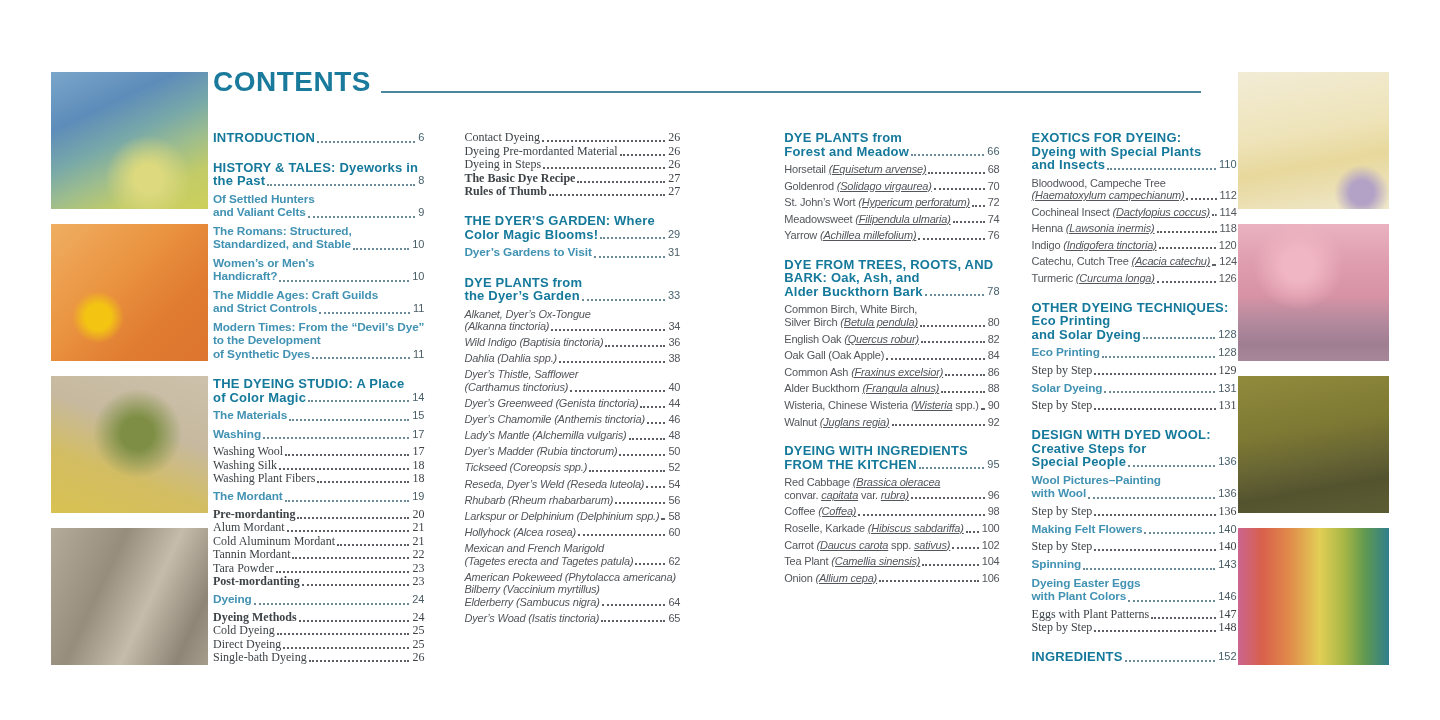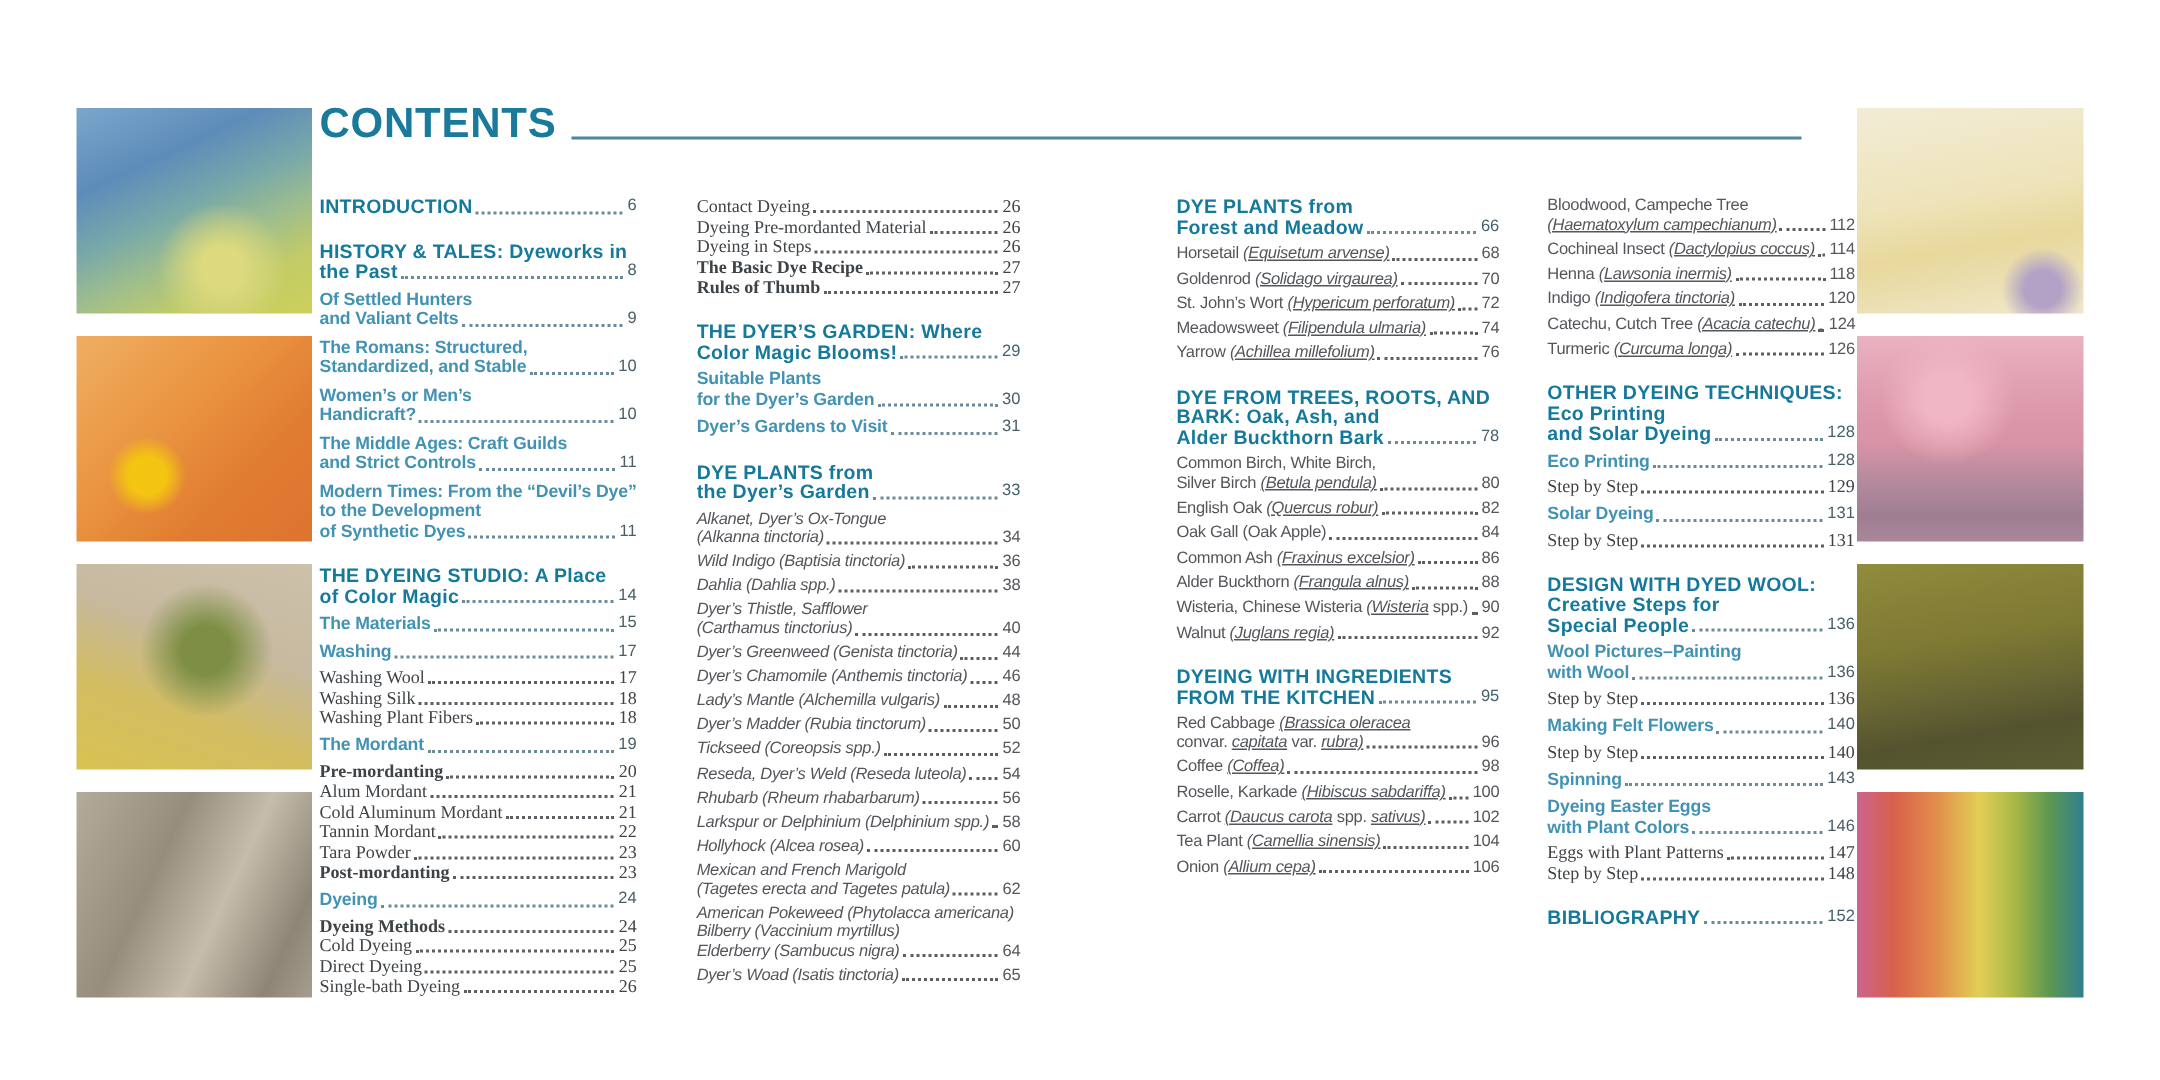--- a/index.html
+++ b/index.html
@@ -345,30 +345,20 @@
               <span class="label"><span>THE DYER’S GARDEN: Where</span></span>
             </div>
             <div class="row">
               <span class="label"><span>Color Magic Blooms!</span></span>
               <span class="dots"></span>
               <span class="pg">29</span>
             </div>
           </div>
           <div class="block b-sub">
             <div class="row">
-              <span class="label"><span>Suitable Plants</span></span>
-            </div>
-            <div class="row">
-              <span class="label"><span>for the Dyer’s Garden</span></span>
-              <span class="dots"></span>
-              <span class="pg">30</span>
-            </div>
-          </div>
-          <div class="block b-sub">
-            <div class="row">
               <span class="label"><span>Dyer’s Gardens to Visit</span></span>
               <span class="dots"></span>
               <span class="pg">31</span>
             </div>
           </div>
           <div class="block b-h">
             <div class="row">
               <span class="label"><span>DYE PLANTS from</span></span>
             </div>
             <div class="row">
@@ -666,20 +656,33 @@
           </div>
           <div class="block b-plant">
             <div class="row">
               <span class="label"><span>Onion </span><span class="em">(Allium cepa)</span></span>
               <span class="dots"></span>
               <span class="pg">106</span>
             </div>
           </div>
         </div>
       <div class="col col-4">
+          <div class="block b-h">
+            <div class="row">
+              <span class="label"><span>EXOTICS FOR DYEING:</span></span>
+            </div>
+            <div class="row">
+              <span class="label"><span>Dyeing with Special Plants</span></span>
+            </div>
+            <div class="row">
+              <span class="label"><span>and Insects</span></span>
+              <span class="dots"></span>
+              <span class="pg">110</span>
+            </div>
+          </div>
           <div class="block b-plant">
             <div class="row">
               <span class="label"><span>Bloodwood, Campeche Tree</span></span>
             </div>
             <div class="row">
               <span class="label"><span class="em">(Haematoxylum campechianum)</span></span>
               <span class="dots"></span>
               <span class="pg">112</span>
             </div>
           </div>
@@ -829,21 +832,21 @@
           </div>
           <div class="block b-serif">
             <div class="row">
               <span class="label"><span>Step by Step</span></span>
               <span class="dots"></span>
               <span class="pg">148</span>
             </div>
           </div>
           <div class="block b-h">
             <div class="row">
-              <span class="label"><span>BIBLIOGRAPHY</span></span>
+              <span class="label"><span>INGREDIENTS</span></span>
               <span class="dots"></span>
               <span class="pg">152</span>
             </div>
           </div>
         </div>
     </div>
   </main>
 
   <div class="strip strip-right">
       <div class="photo" style="background: radial-gradient(circle at 82% 88%, rgb(179, 162, 198) 0px, rgb(179, 162, 198) 7%, rgba(255, 255, 255, 0) 16%), linear-gradient(170deg, rgb(242, 236, 214) 0%, rgb(238, 227, 184) 45%, rgb(232, 216, 156) 65%, rgb(239, 232, 204) 100%);"></div>

